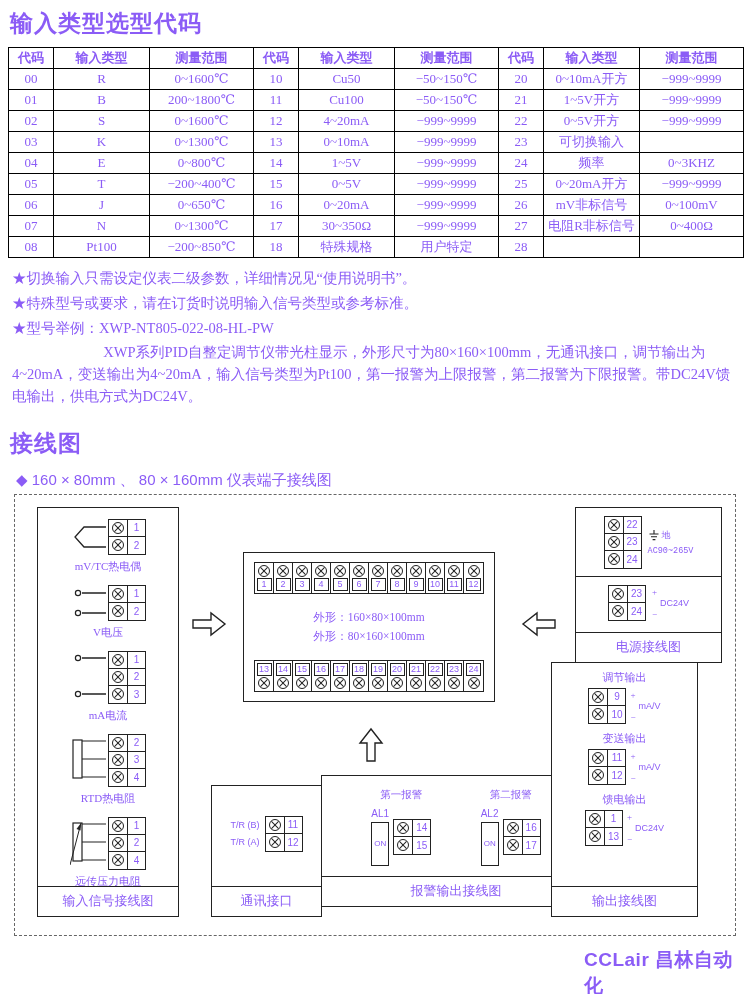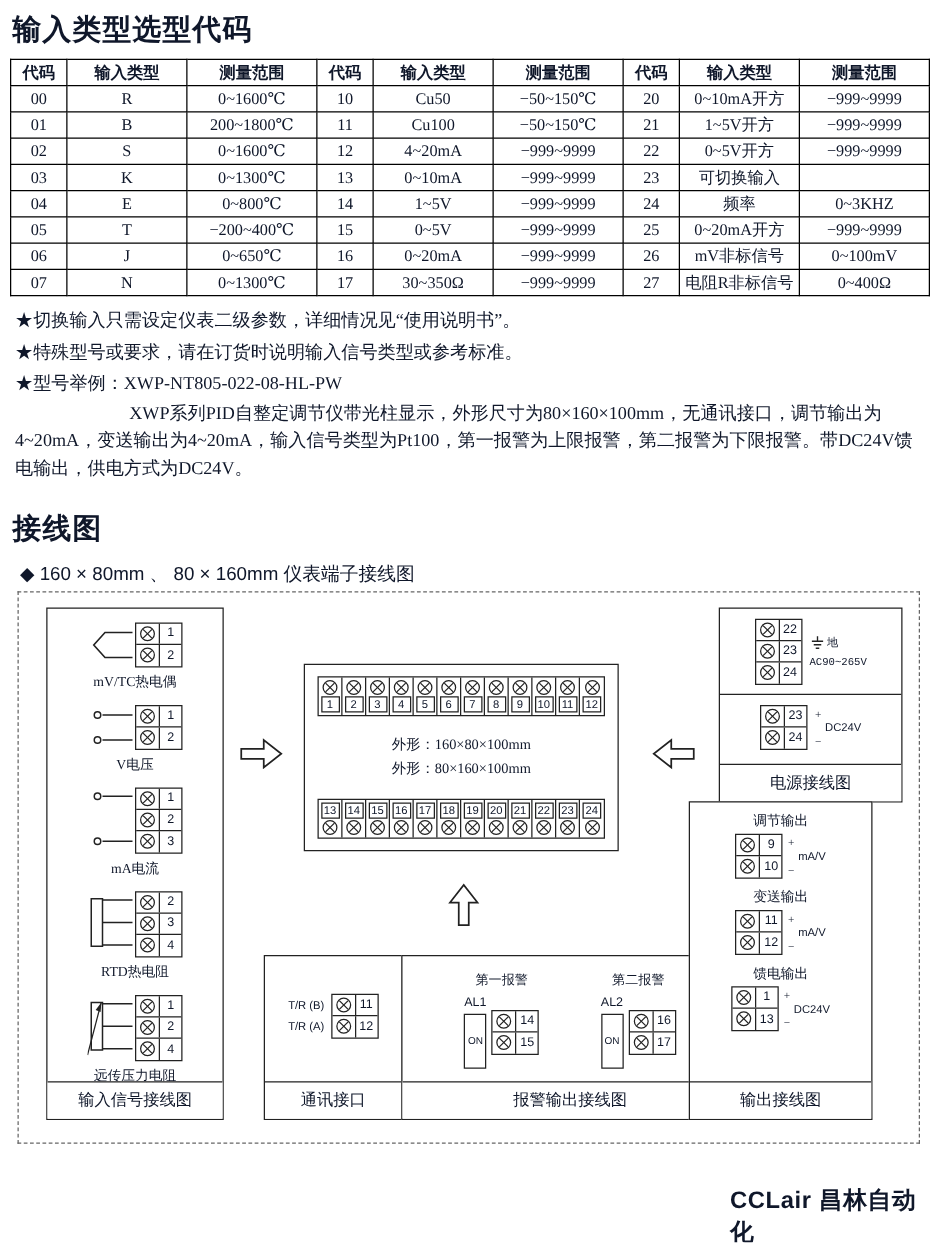--- a/index.html
+++ b/index.html
@@ -1,18 +1,18 @@
 <!DOCTYPE html>
 <html><head>
 <meta charset="utf-8">
 <style>
   * { margin:0; padding:0; box-sizing:border-box; }
   html,body { background:#ffffff; }
   .page { position:relative; width:750px; height:994px; background:#fff;
-          font-family:"Liberation Serif","DejaVu Serif",serif; color:#0f172a; overflow:hidden; }
+          font-family:"Liberation Serif","DejaVu Serif",serif; color:#8b5cf6; overflow:hidden; }
 
   .title { font-size:23px; font-weight:bold; margin:8px 0 8px 10px; letter-spacing:1px; }
   .title2 { margin-top:20px; }
 
   .code-table { border-collapse:collapse; margin-left:8px; width:735px; table-layout:fixed; }
   .code-table th, .code-table td { border:1px solid #000; text-align:center; font-size:13px;
       height:21px; padding:0 1px; overflow:hidden; white-space:nowrap; }
   .code-table th { font-weight:bold; }
   .c-code { width:45px; } .c-type { width:96px; } .c-range { width:104px; }
 
@@ -25,21 +25,21 @@
   .diagram { position:relative; margin-left:14px; width:722px; height:442px;
              border:1.6px dashed #666; background:#fff; }
   .box { position:absolute; border:1.5px solid #222; background:#fff; }
   .box-label { position:absolute; left:0; right:0; bottom:0; border-top:1.5px solid #222;
                text-align:center; font-size:13px; padding:5px 0 6px; background:#fff; }
 
   .input-box  { left:22px;  top:12px;  width:142px; height:410px; }
   .strip-box  { left:228px; top:57px;  width:252px; height:150px; display:flex; flex-direction:column;
                 align-items:center; justify-content:space-between; padding:9px 0; }
   .comm-box   { left:196px; top:290px; width:111px; height:132px; }
-  .alarm-box  { left:306px; top:290px; width:270px; height:132px; }
+  .alarm-box  { left:306px; top:280px; width:270px; height:132px; }
   .power-box  { left:560px; top:12px;  width:147px; height:156px; }
   .output-box { left:536px; top:167px; width:147px; height:255px; }
 
   .arrow { position:absolute; }
   .arrow-right { left:176px; top:115px; }
   .arrow-left  { left:506px; top:115px; }
   .arrow-up    { left:342px; top:232px; }
 
   
   .vblock { display:inline-flex; flex-direction:column; border:1.3px solid #222; background:#fff; }
@@ -213,20 +213,31 @@
         <tr>
           <td>07</td>
           <td>N</td>
           <td>0~1300℃</td>
           <td>17</td>
           <td>30~350Ω</td>
           <td>−999~9999</td>
           <td>27</td>
           <td>电阻R非标信号</td>
           <td>0~400Ω</td>
+        </tr>
+        <tr>
+          <td>08</td>
+          <td>Pt100</td>
+          <td>−200~850℃</td>
+          <td>18</td>
+          <td>特殊规格</td>
+          <td>用户特定</td>
+          <td>28</td>
+          <td></td>
+          <td></td>
         </tr>
       </tbody>
   </table>
 
   <div class="notes">
     <p>★切换输入只需设定仪表二级参数，详细情况见“使用说明书”。</p>
     <p>★特殊型号或要求，请在订货时说明输入信号类型或参考标准。</p>
     <p>★型号举例：XWP-NT805-022-08-HL-PW</p>
     <p class="desc">XWP系列PID自整定调节仪带光柱显示，外形尺寸为80×160×100mm，无通讯接口，调节输出为4~20mA，变送输出为4~20mA，输入信号类型为Pt100，第一报警为上限报警，第二报警为下限报警。带DC24V馈电输出，供电方式为DC24V。</p>
   </div>

